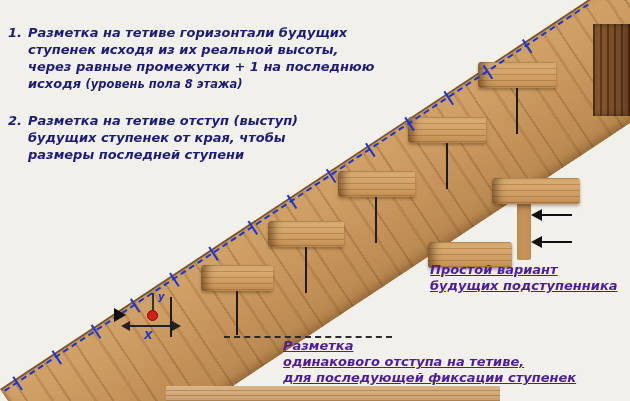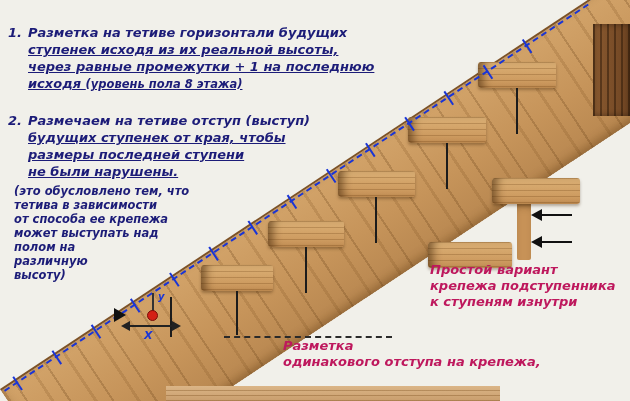--- a/index.html
+++ b/index.html
@@ -81,26 +81,26 @@
   .dbl-arrow{position:absolute;height:2px;background:#222;z-index:6;}
   .dbl-arrow::before{content:"";position:absolute;left:-9px;top:-4px;
     border:5px solid transparent;border-right:9px solid #222;border-left:0;}
   .dbl-arrow::after{content:"";position:absolute;right:-9px;top:-4px;
     border:5px solid transparent;border-left:9px solid #222;border-right:0;}
   .leader{position:absolute;height:0;border-top:2px dashed #2a2a2a;z-index:5;}
   
   .instr{position:absolute;color:#1c1c78;font-weight:bold;font-style:italic;
     font-size:13px;line-height:17px;z-index:7;}
   .instr .num{display:inline-block;width:20px;}
-  .instr .cont{padding-left:20px;text-decoration:underline;}
+  .instr .cont{padding-left:20px;}
   .instr .note{font-size:11.5px;}
   .smallnote{position:absolute;color:#1c1c78;font-weight:bold;font-style:italic;
     font-size:11.5px;line-height:14px;z-index:7;}
-  .caption{position:absolute;color:#be185d;font-weight:bold;font-style:italic;
-    font-size:13px;line-height:16px;z-index:7;}
+  .caption{position:absolute;color:#4c1d95;font-weight:bold;font-style:italic;
+    font-size:13px;line-height:16px;z-index:7;text-decoration:underline;}
   .axis-label{position:absolute;color:#1a35d6;font-weight:bold;font-style:italic;z-index:7;}
 </style>
 </head>
 <body>
 
 <div class="canvas">
 
   <div class="stringer"></div>
 
   <div class="board-floor"></div>
@@ -163,41 +163,31 @@
     <div class="cont">ступенек исходя из их реальной высоты,</div>
     <div class="cont">через равные промежутки + 1 на последнюю</div>
     <div class="cont">
       <span>исходя</span>
       <span class="note">(уровень пола 8 этажа)</span>
     </div>
   </div>
 
   <div class="instr" style="left:8px;top:112px;width:340px">
     <div>
-      <span class="num">2.</span><span>Размечаем на тетиве отступ (выступ)</span>
+      <span class="num">2.</span><span>Разметка на тетиве отступ (выступ)</span>
     </div>
     <div class="cont">будущих ступенек от края, чтобы</div>
     <div class="cont">размеры последней ступени</div>
-    <div class="cont">не были нарушены.</div>
   </div>
 
-  <div class="smallnote" style="left:14px;top:184px;width:200px">
-    <div>(это обусловлено тем, что</div>
-    <div>тетива в зависимости</div>
-    <div>от способа ее крепежа</div>
-    <div>может выступать над</div>
-    <div>полом на</div>
-    <div>различную</div>
-    <div>высоту)</div>
-  </div>
 
   <div class="caption" style="left:430px;top:262px;width:190px">
     <div>Простой вариант</div>
-    <div>крепежа подступенника</div>
-    <div>к ступеням изнутри</div>
+    <div>будущих подступенника</div>
   </div>
 
   <div class="caption" style="left:283px;top:338px;width:320px">
     <div>Разметка</div>
-    <div>одинакового отступа на крепежа,</div>
+    <div>одинакового отступа на тетиве,</div>
+    <div>для последующей фиксации ступенек</div>
   </div>
 
 </div>
 
 </body></html>

